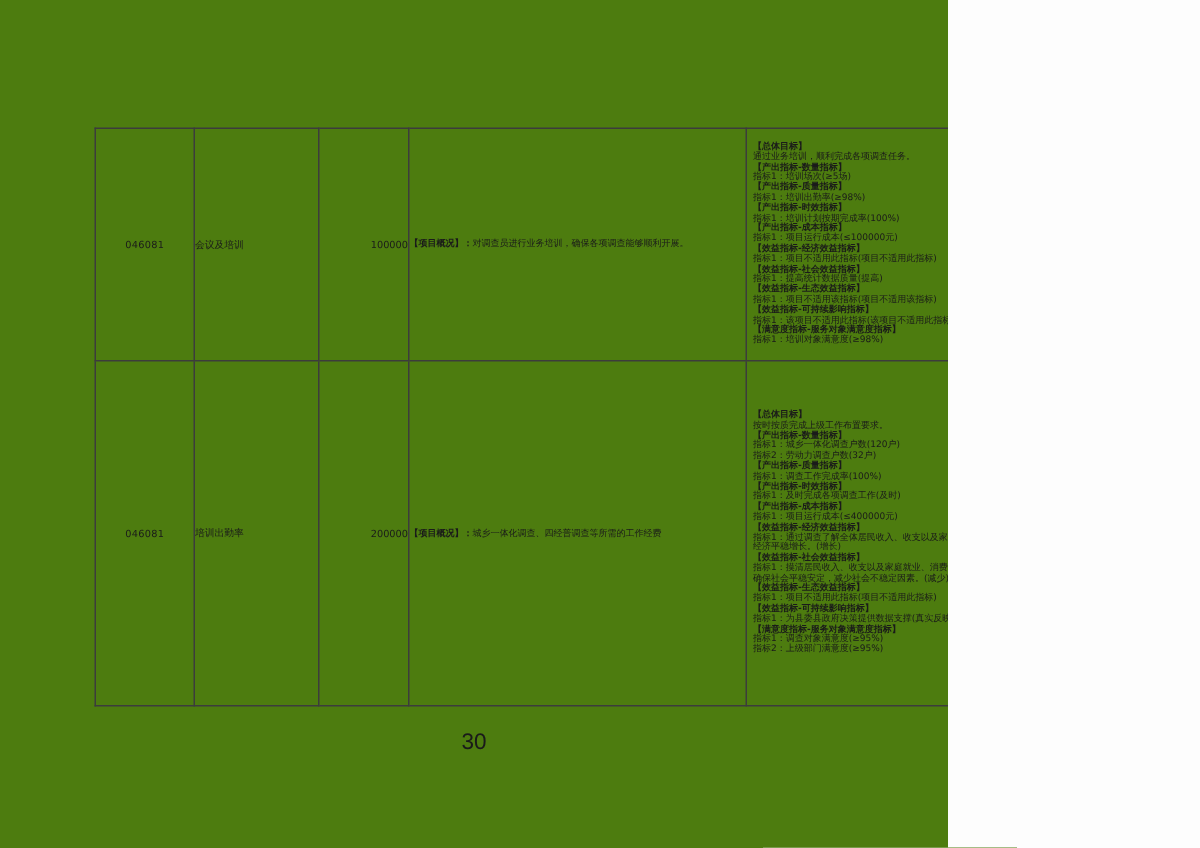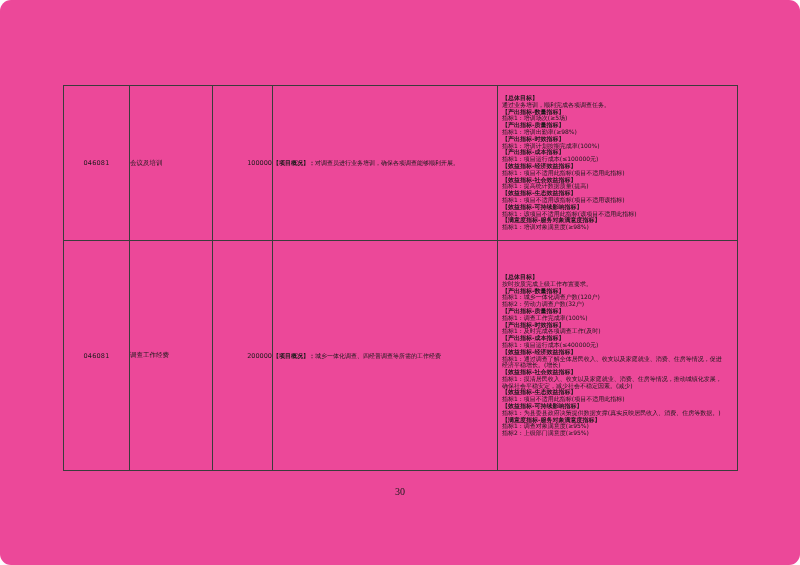--- a/index.html
+++ b/index.html
@@ -2,21 +2,21 @@
 <html><head>
 <meta charset="utf-8">
 <style>
   html,body{margin:0;padding:0;}
   body{
     width:800px;height:565px;background:#fdfdfd;
     font-family:"DejaVu Sans","Liberation Sans",sans-serif;
     color:#1a1a1a;
   }
   .page{
-    position:relative;width:800px;height:565px;background:#ec4899;overflow:hidden;border-radius:11px;
+    position:relative;width:632px;height:565px;background:#4d7c0f;overflow:hidden;
   }
   table.budget-table{
     position:absolute;left:63px;top:85px;width:674px;
     border-collapse:collapse;table-layout:fixed;
   }
   table.budget-table td{
     border:1px solid #3c3c3c;
     vertical-align:middle;
     padding:0;
     overflow:hidden;
@@ -29,22 +29,22 @@
   td.c-ovr{width:225px;text-align:left;font-size:6px;line-height:7.5px;padding:0 4px 0 3px;}
   td.c-goals{width:240px;text-align:left;}
   .goals{
     padding:2px 12px 2px 4px;
     font-size:6px;line-height:6.8px;
   }
   .goal-line{word-break:break-all;}
   .hdr{font-weight:bold;}
   .page-number{
     position:absolute;left:0;top:486px;width:100%;
-    text-align:center;font-size:10px;
-    font-family:Liberation Serif, serif;
+    text-align:center;font-size:15px;
+    font-family:Liberation Sans, sans-serif;
   }
 </style>
 </head>
 <body>
 
 <div class="page">
 
   <table class="budget-table">
     <colgroup>
       <col style="width:66px">
@@ -79,21 +79,21 @@
               <div class="goal-line">指标1：项目不适用该指标(项目不适用该指标)</div>
               <div class="goal-line hdr">【效益指标-可持续影响指标】</div>
               <div class="goal-line">指标1：该项目不适用此指标(该项目不适用此指标)</div>
               <div class="goal-line hdr">【满意度指标-服务对象满意度指标】</div>
               <div class="goal-line">指标1：培训对象满意度(≥98%)</div>
             </div>
         </td>
       </tr>
       <tr class="r2">
         <td class="c-code">046081</td>
-        <td class="c-name">调查工作经费</td>
+        <td class="c-name">培训出勤率</td>
         <td class="c-amt">200000</td>
         <td class="c-ovr"><span class="hdr">【项目概况】：</span><span>城乡一体化调查、四经普调查等所需的工作经费</span></td>
         <td class="c-goals">
           <div class="goals">
               <div class="goal-line hdr">【总体目标】</div>
               <div class="goal-line">按时按质完成上级工作布置要求。</div>
               <div class="goal-line hdr">【产出指标-数量指标】</div>
               <div class="goal-line">指标1：城乡一体化调查户数(120户)</div>
               <div class="goal-line">指标2：劳动力调查户数(32户)</div>
               <div class="goal-line hdr">【产出指标-质量指标】</div>

